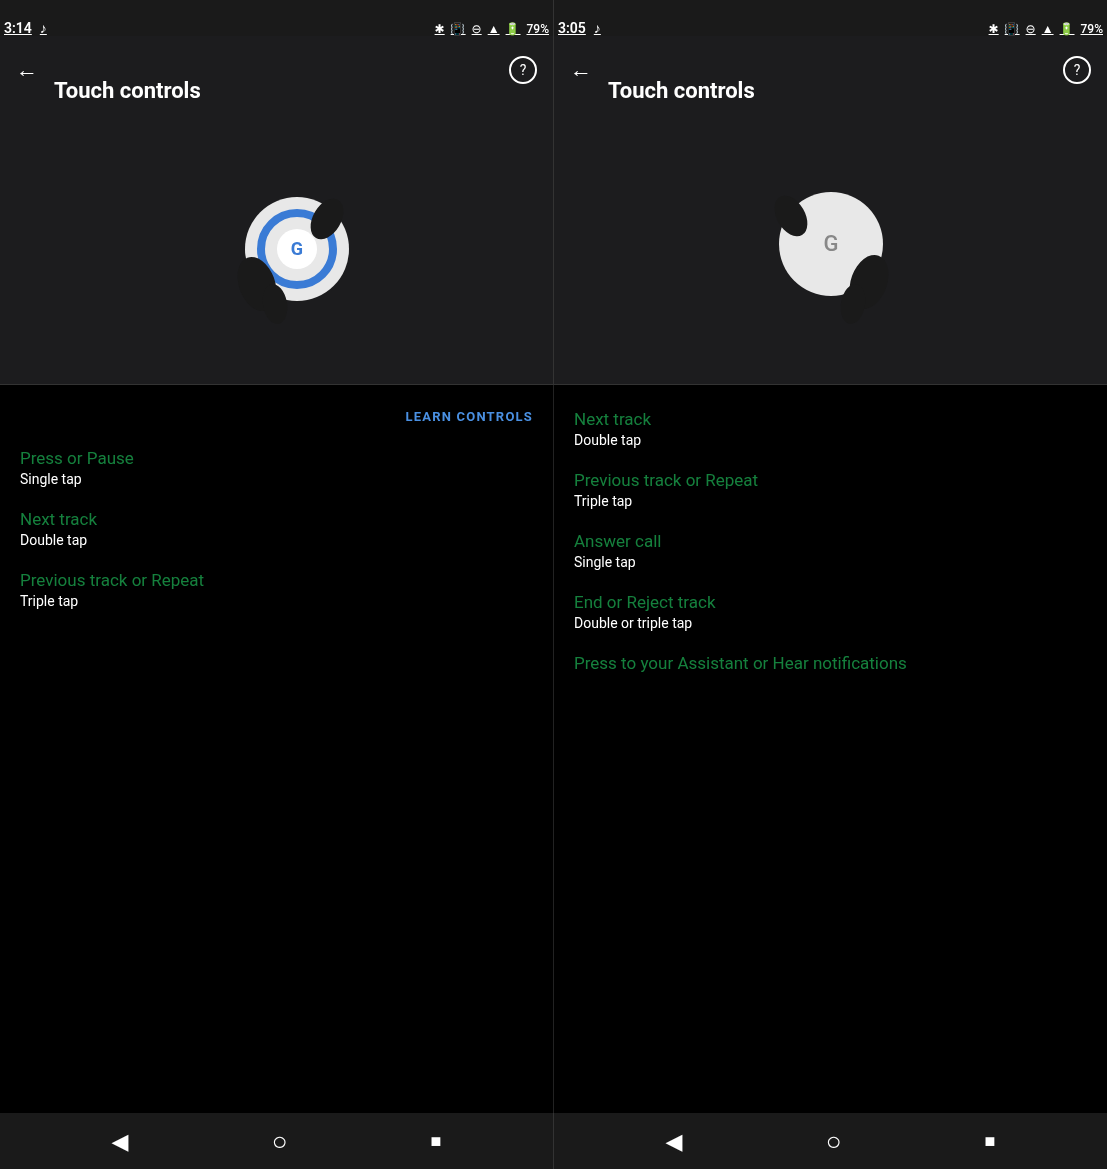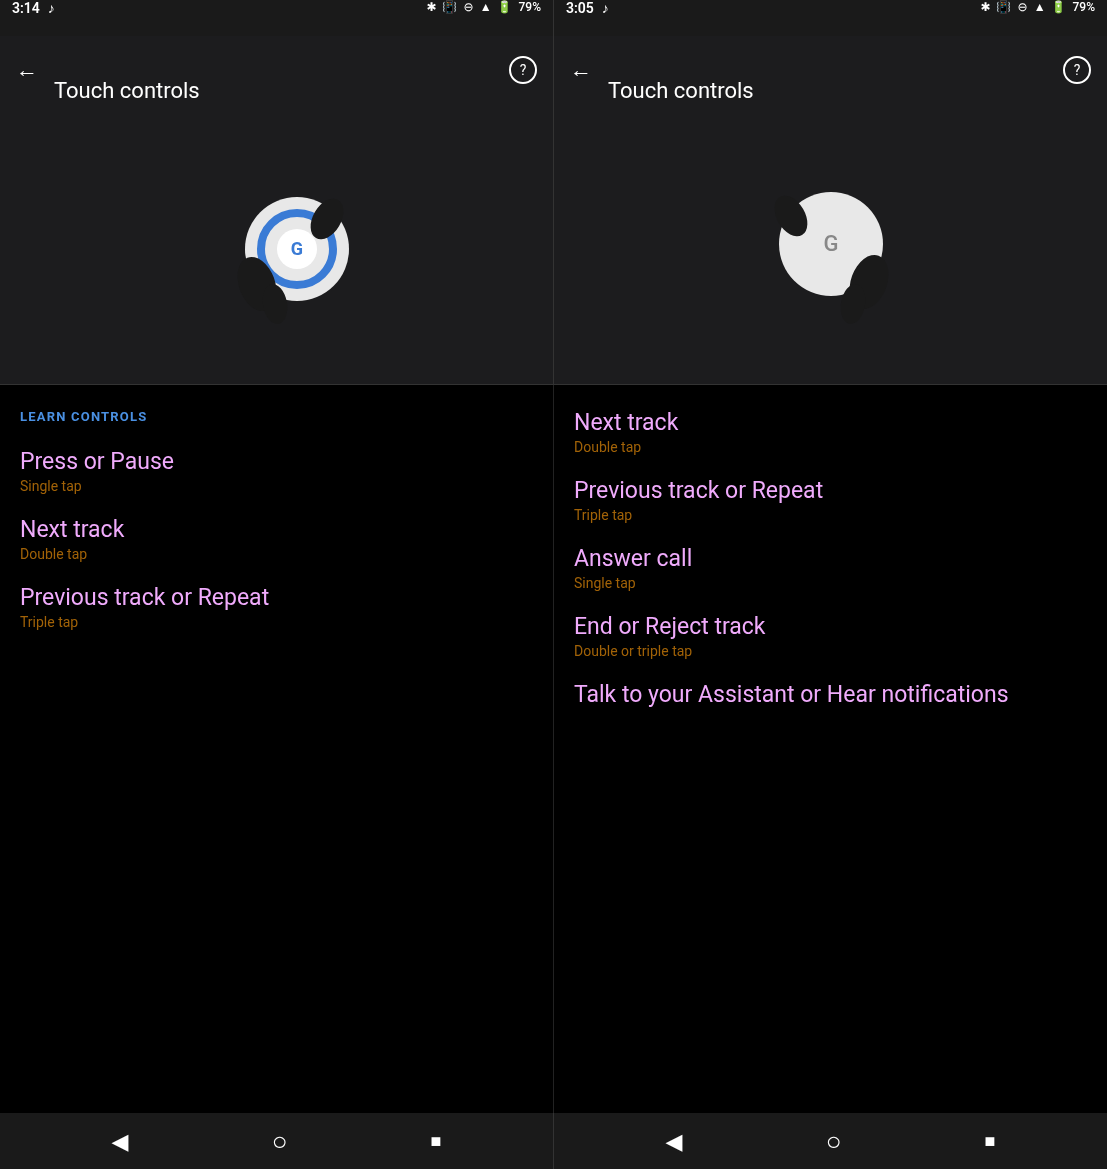--- a/index.html
+++ b/index.html
@@ -17,25 +17,26 @@
     
     .status-bars {
       display: flex;
       width: 100%;
       height: 36px;
       background: #1a1a1a;
     }
     .status-bar {
       flex: 1;
       display: flex;
-      align-items: flex-start;
-      padding: 0 12px;
+      align-items: flex-end;
+      padding: 0 4px;
       font-size: 13px;
       font-weight: 500;
       color: #fff;
+      text-decoration: underline;
     }
     .status-bar .time { font-weight: 600; font-size: 14px; }
     .status-bar .icons {
       margin-left: auto;
       display: flex;
       align-items: center;
       gap: 6px;
       font-size: 12px;
     }
     .divider-v {
@@ -56,21 +57,21 @@
       align-items: center;
       padding: 0 16px;
     }
     .app-bar .back-btn {
       font-size: 22px;
       margin-right: 16px;
       cursor: pointer;
     }
     .app-bar .title {
       font-size: 22px;
-      font-weight: 400;
+      font-weight: 700;
       flex: 1;
       margin-top: 40px;
     }
     .app-bar .help-btn {
       width: 28px;
       height: 28px;
       border: 2px solid #fff;
       border-radius: 50%;
       display: flex;
       align-items: center;
@@ -129,34 +130,35 @@
       width: 1px;
       background: #222;
     }
 
     .section-label {
       font-size: 13px;
       font-weight: 700;
       color: #4a90e2;
       letter-spacing: 1.2px;
       margin-bottom: 24px;
+      text-align: right;
     }
 
     .control-item {
       margin-bottom: 22px;
     }
     .control-item .action {
-      font-size: 23px;
+      font-size: 17px;
       font-weight: 400;
-      color: #f0abfc;
+      color: #15803d;
       margin-bottom: 3px;
     }
     .control-item .gesture {
       font-size: 14px;
-      color: #a16207;
+      color: #ffffff;
     }
 
     
     .nav-bars {
       display: flex;
       width: 100%;
       height: 56px;
       background: #1a1a1a;
     }
     .nav-bar {
@@ -294,21 +296,21 @@
     </div>
     <div class="control-item">
       <div class="action">Answer call</div>
       <div class="gesture">Single tap</div>
     </div>
     <div class="control-item">
       <div class="action">End or Reject track</div>
       <div class="gesture">Double or triple tap</div>
     </div>
     <div class="control-item">
-      <div class="action">Talk to your Assistant or Hear notifications</div>
+      <div class="action">Press to your Assistant or Hear notifications</div>
     </div>
   </div>
 </div>
 
 <div class="nav-bars">
   <div class="nav-bar">
     <span class="nav-btn">◀</span>
     <span class="nav-btn" style="font-size:26px;">○</span>
     <span class="nav-btn" style="font-size:18px;">■</span>
   </div>

